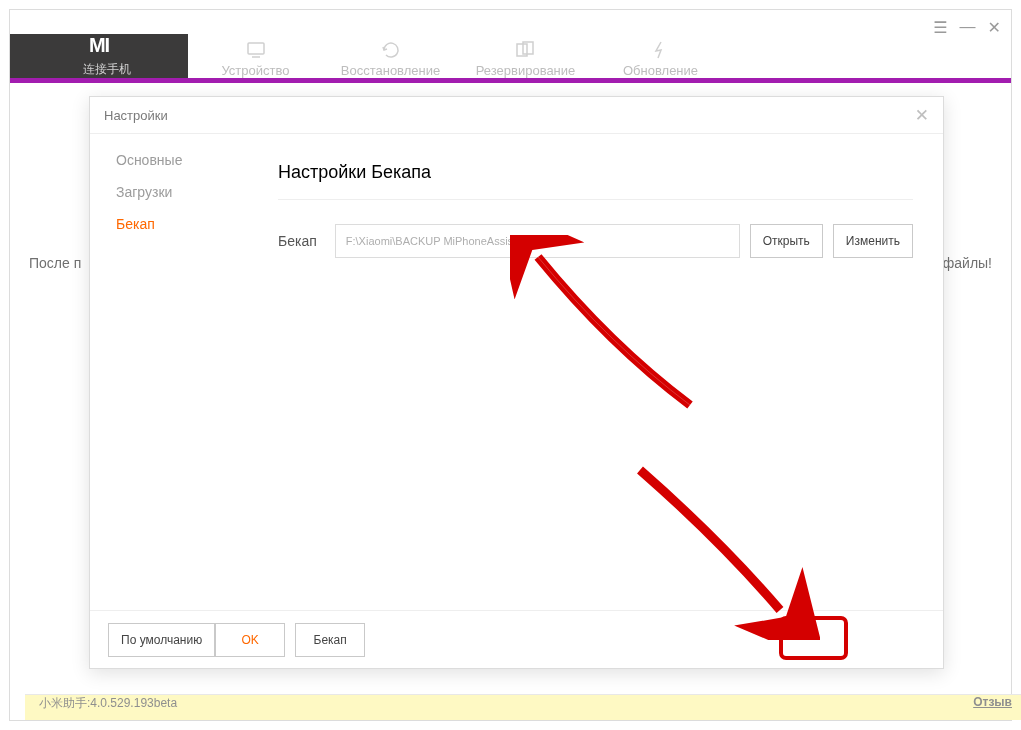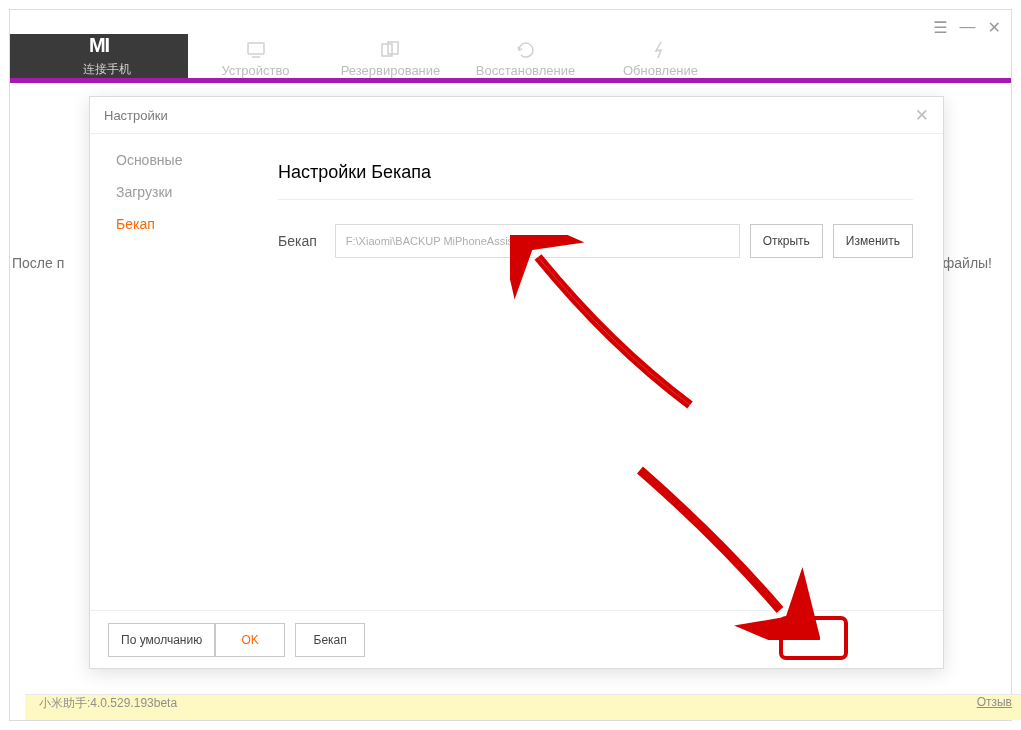--- a/index.html
+++ b/index.html
@@ -65,21 +65,21 @@
     display: flex;
     gap: 12px;
     color: #9a9a9a;
     font-size: 16px;
   }
   .win-controls span { cursor: pointer; }
 
   
   .behind-text {
     position: absolute;
-    left: 2px; top: 245px;
+    left: 19px; top: 245px;
     color: #707070;
     font-size: 14px;
   }
   .behind-text-right {
     position: absolute;
     right: 19px; top: 245px;
     color: #707070;
     font-size: 14px;
     text-align: center;
   }
@@ -92,21 +92,21 @@
     height: 26px;
     border-top: 1px solid #e8e8e8;
     background: #fef9c3;
     display: flex;
     align-items: flex-start;
     justify-content: space-between;
     padding: 0 14px;
     font-size: 12px;
     color: #8f8f8f;
   }
-  .footer .feedback { text-decoration: underline; cursor: pointer; }
+  .footer .feedback { text-decoration: underline; cursor: pointer; font-weight: bold; }
 
   
   .dialog {
     position: absolute;
     left: 79px; top: 86px;
     width: 855px; height: 573px;
     background: #fff;
     border: 1px solid #dcdcdc;
     box-shadow: 0 4px 18px rgba(0,0,0,0.12);
   }
@@ -213,31 +213,31 @@
     <div class="topnav">
       <div class="topnav-item">
         <svg class="ticon">
             <rect x="3" y="2" width="16" height="11" rx="1"></rect>
             <line x1="7" y1="16" x2="15" y2="16"></line>
           </svg>
         <span>Устройство</span>
       </div>
       <div class="topnav-item">
         <svg class="ticon">
+            <path d="M4 9a7 7 0 1 1 2 5"></path>
+            <polyline points="3,6 4,9 7,8"></polyline>
+          </svg>
+        <span>Восстановление</span>
+      </div>
+      <div class="topnav-item">
+        <svg class="ticon">
             <rect x="2" y="3" width="10" height="12"></rect>
             <rect x="8" y="1" width="10" height="12"></rect>
           </svg>
         <span>Резервирование</span>
-      </div>
-      <div class="topnav-item">
-        <svg class="ticon">
-            <path d="M4 9a7 7 0 1 1 2 5"></path>
-            <polyline points="3,6 4,9 7,8"></polyline>
-          </svg>
-        <span>Восстановление</span>
       </div>
       <div class="topnav-item">
         <svg class="ticon">
             <polyline points="11,1 6,10 11,9 8,17"></polyline>
           </svg>
         <span>Обновление</span>
       </div>
     </div>
     <div class="win-controls">
       <span>☰</span>

